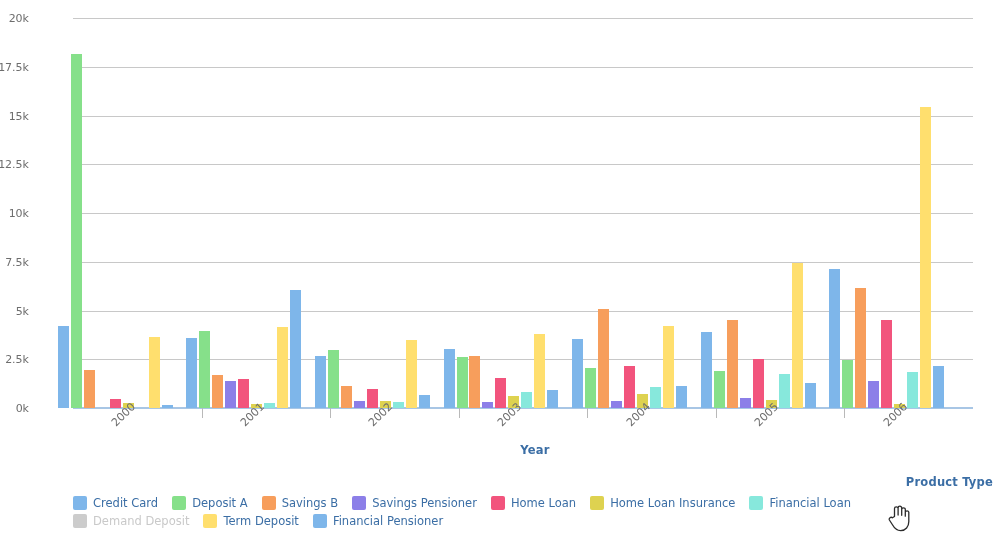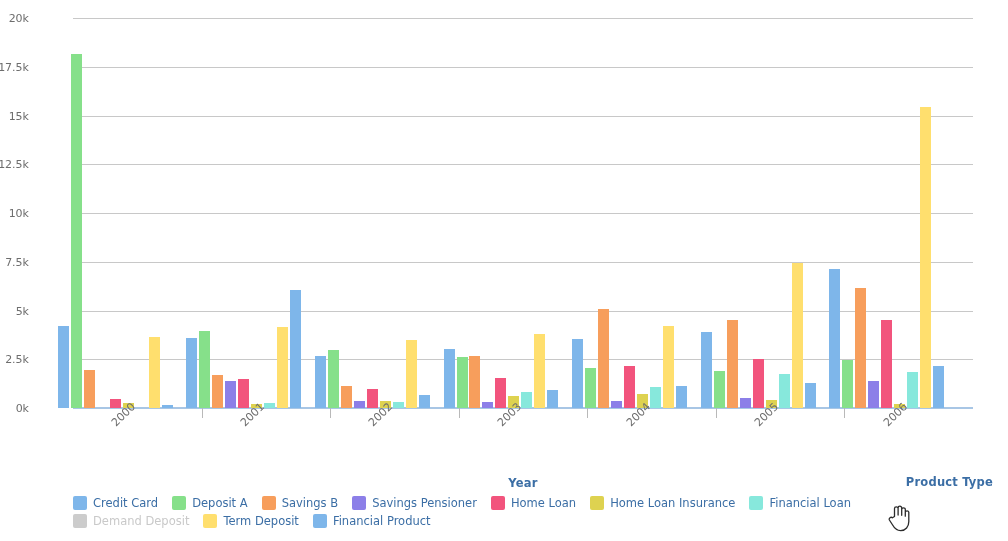--- a/index.html
+++ b/index.html
@@ -87,29 +87,28 @@
     position: absolute;
     top: 12px;
     font-size: 11px;
     color: #6d6d6d;
     transform: rotate(-45deg);
     transform-origin: left top;
     white-space: nowrap;
   }
   .x-axis-title {
     position: absolute;
-    left: 73px;
+    left: 85px;
     top: 443px;
     width: 900px;
     text-align: center;
     font-size: 11.5px;
     font-weight: bold;
     color: #3b6ea5;
     letter-spacing: .2px;
-    margin-top: 33px;
   }
 
   
   .legend {
     position: absolute;
     left: 73px;
     top: 475px;
     width: 920px;
     text-align: right;
   }
@@ -313,21 +312,21 @@
         <div class="legend-item disabled">
           <span class="legend-swatch" style="background: rgb(204, 204, 204);"></span>
           <span class="legend-label">Demand Deposit</span>
         </div>
         <div class="legend-item">
           <span class="legend-swatch" style="background: rgb(255, 223, 110);"></span>
           <span class="legend-label">Term Deposit</span>
         </div>
         <div class="legend-item">
           <span class="legend-swatch" style="background: rgb(126, 182, 234);"></span>
-          <span class="legend-label">Financial Product</span>
+          <span class="legend-label">Financial Pensioner</span>
         </div>
       </div>
   </div>
 
   <div class="cursor" id="mouse-cursor" style="left: 888px; top: 504px;">
     <svg width="22" height="28" viewBox="0 0 22 28" xmlns="http://www.w3.org/2000/svg">
       <path d="M6.5 12.5 V4.6 a1.8 1.8 0 0 1 3.6 0 V11 V4.0 a1.8 1.8 0 0 1 3.6 0 V11.3 V5.6 a1.8 1.8 0 0 1 3.6 0 V12.2 V8.2 a1.8 1.8 0 0 1 3.5 0 v9.2 c0 5.3 -3.2 9.2 -8.1 9.2 c-4.4 0 -6.2 -2.2 -8.4 -6.1 L1.4 16.0 a1.9 1.9 0 0 1 3.0 -2.2 z" fill="#ffffff" stroke="#2b2b2b" stroke-width="1.3" stroke-linejoin="round"></path>
     </svg>
   </div>
 

